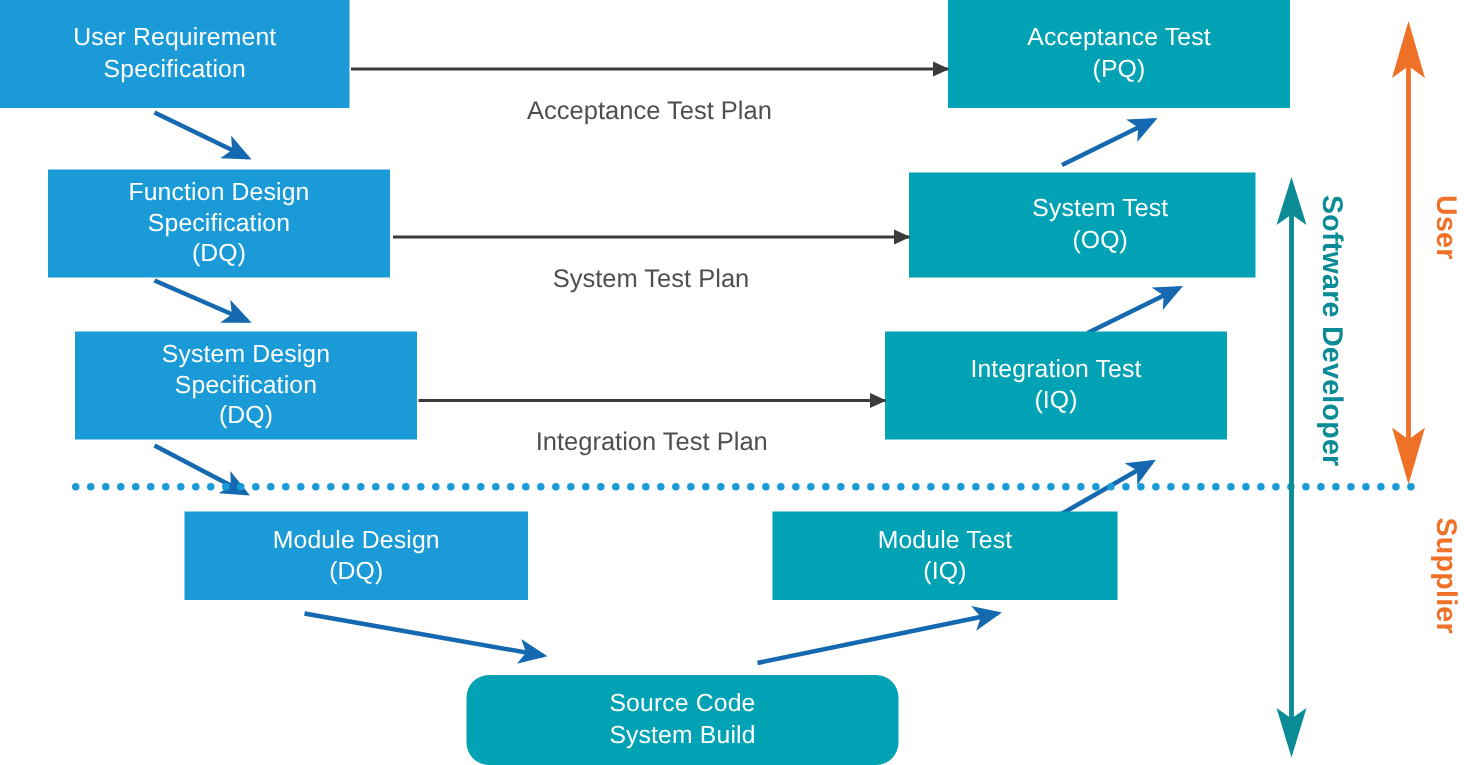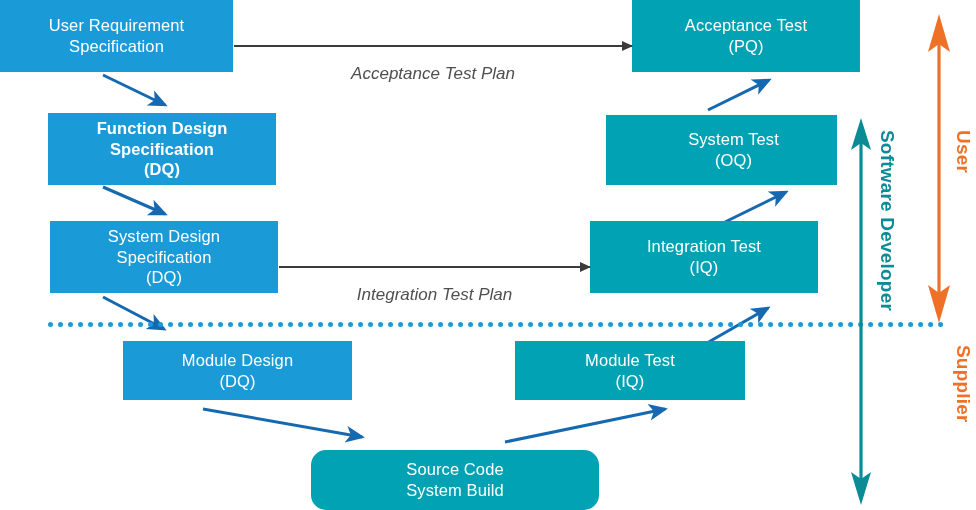--- a/index.html
+++ b/index.html
@@ -31,21 +31,20 @@
     box-sizing: border-box;
     padding: 2px 6px;
     white-space: pre-line;
   }
   .node.spec   { background: #1a9ad7; }
   .node.test   { background: #00a2b3; }
 
   
   .plan {
     position: absolute;
-    font-style: italic;
   }
   .plan .plan-line {
     position: absolute;
     left: 0;
     top: 0;
     height: 1.6px;
     background: #3b3b3b;
     width: 100%;
   }
   .plan .plan-head {
@@ -144,21 +143,21 @@
     <g>
       <line x1="708" y1="110" x2="769" y2="80" stroke="#1569b0" stroke-width="3" marker-end="url(#bluehead)"></line>
     </g>
   </svg>
 
   <div class="node spec" style="left:0px; top:0px; width:233px; height:72px;">
     <span>User Requirement
 Specification</span>
   </div>
 
-  <div class="node spec" style="left:48px; top:113px; width:228px; height:72px;font-weight:bold;">
+  <div class="node spec" style="left:32px; top:113px; width:228px; height:72px;">
     <span>Function Design
 Specification
 (DQ)</span>
   </div>
 
   <div class="node spec" style="left:50px; top:221px; width:228px; height:72px;">
     <span>System Design
 Specification
 (DQ)</span>
   </div>
@@ -192,20 +191,25 @@
     <span>Source Code
 System Build</span>
   </div>
 
   <div class="plan" style="left:234px; top:45px; width:398px; height:44px;">
     <div class="plan-line"></div>
     <div class="plan-head"></div>
     <div class="plan-label">Acceptance Test Plan</div>
   </div>
 
+  <div class="plan" style="left:262px; top:157px; width:344px; height:44px;">
+    <div class="plan-line"></div>
+    <div class="plan-head"></div>
+    <div class="plan-label">System Test Plan</div>
+  </div>
 
   <div class="plan" style="left:279px; top:266px; width:311px; height:44px;">
     <div class="plan-line"></div>
     <div class="plan-head"></div>
     <div class="plan-label">Integration Test Plan</div>
   </div>
 
 
   <div class="dotted-divider" style="left:48px; top:322px; width:896px;"></div>
 

